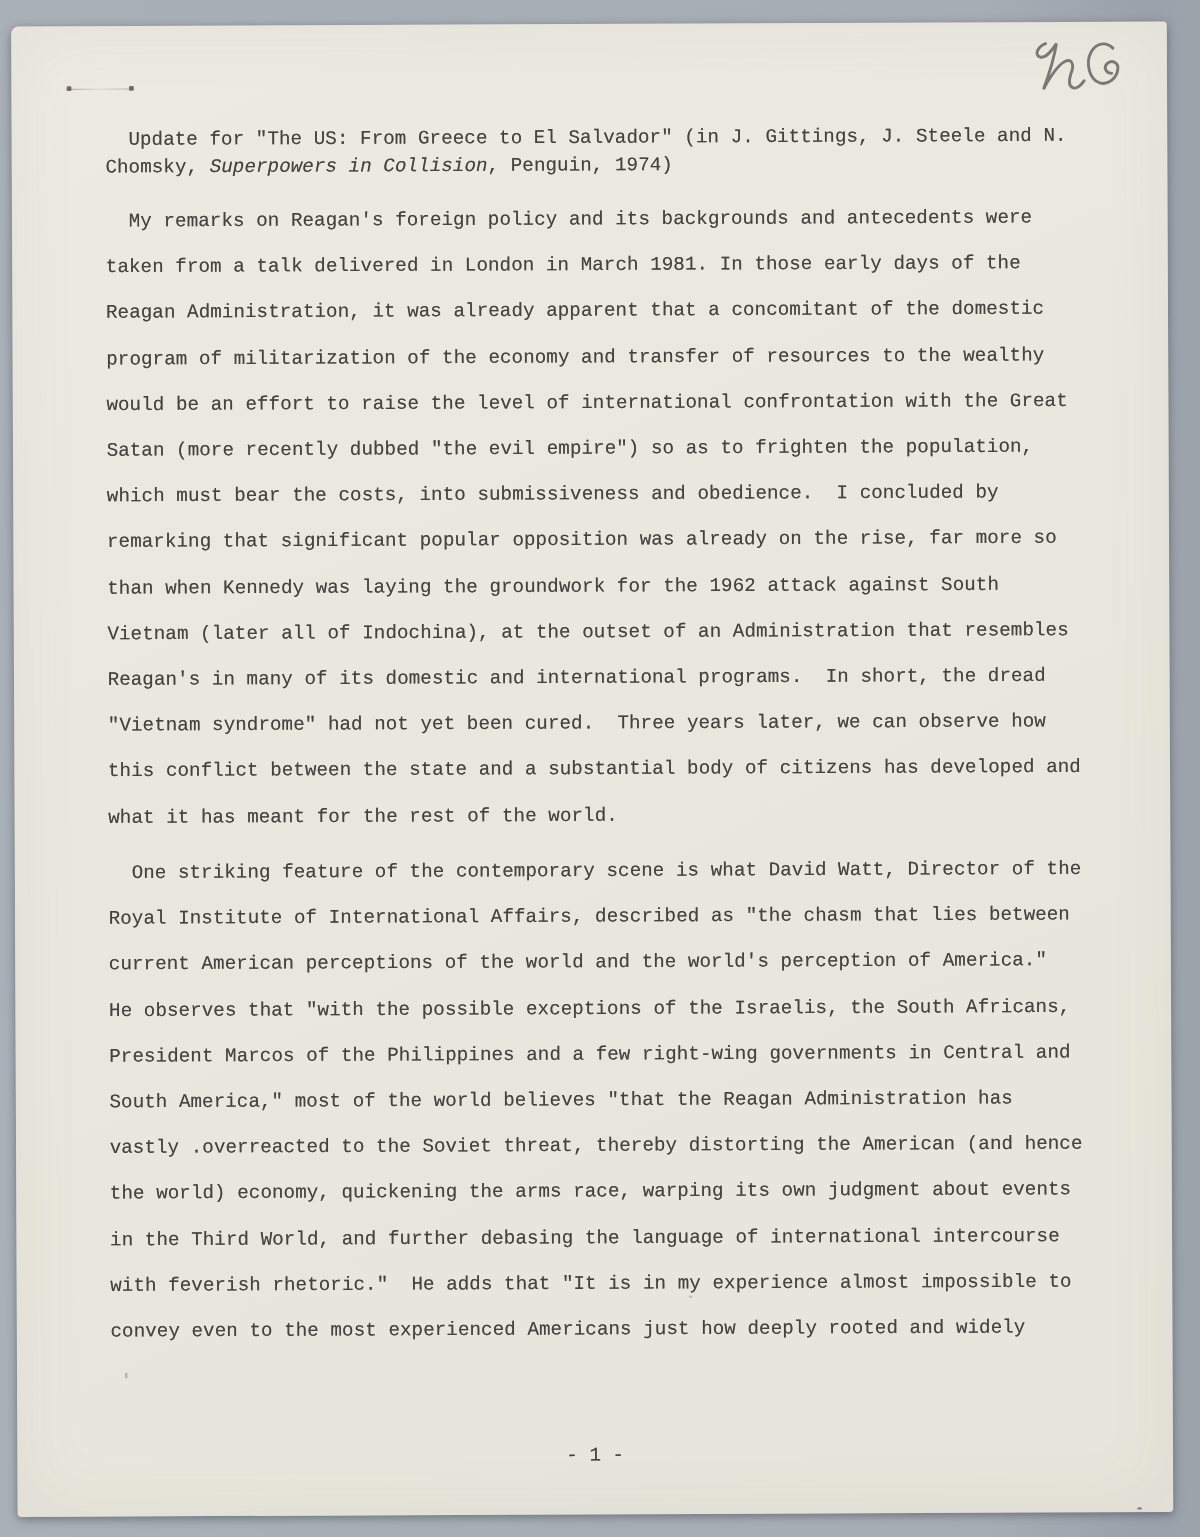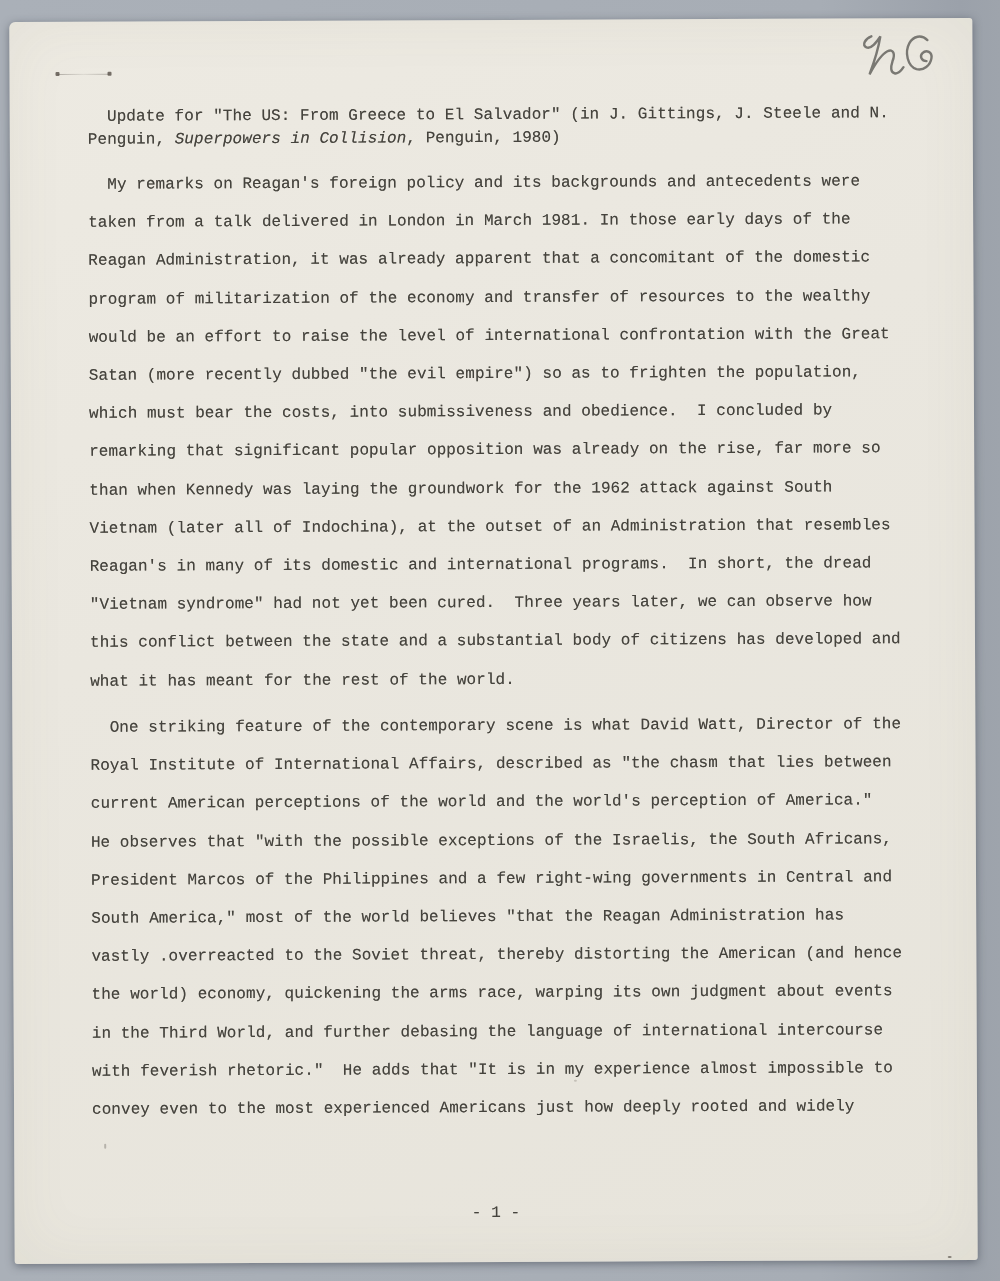--- a/index.html
+++ b/index.html
@@ -70,21 +70,21 @@
       <div class="dot right"></div>
     </div>
 
     <svg class="initials-svg" width="84" height="60" viewBox="0 0 84 60" aria-hidden="true">
       <g fill="none" stroke="#6e6d68" stroke-width="2.4" stroke-linecap="round">
         <path d="M 14,10 C 8,12 4,19 9,21 C 14,23 19,16 23,10 C 21,22 17,35 12,48 C 18,37 24,28 30,25 C 36,22 38,28 35,35 C 33,41 33,46 37,47 C 40,48 44,44 46,41"></path>
         <path d="M 70,14 C 64,8 56,10 52,17 C 47,26 50,40 59,43 C 66,45 73,39 74,32 C 75,26 69,23 65,27 C 62,30 64,35 69,35"></path>
       </g>
     </svg>
 
-    <div class="typed title-block" id="heading"><div><span>  Update for "The US: From Greece to El Salvador" (in J. Gittings, J. Steele and N.</span></div><div><span>Penguin, </span><span class="italic">Superpowers in Collision</span><span>, Penguin, 1980)</span></div></div>
+    <div class="typed title-block" id="heading"><div><span>  Update for "The US: From Greece to El Salvador" (in J. Gittings, J. Steele and N.</span></div><div><span>Chomsky, </span><span class="italic">Superpowers in Collision</span><span>, Penguin, 1974)</span></div></div>
 
     <div class="typed para" id="para-0"><div>  My remarks on Reagan's foreign policy and its backgrounds and antecedents were</div><div>taken from a talk delivered in London in March 1981. In those early days of the</div><div>Reagan Administration, it was already apparent that a concomitant of the domestic</div><div>program of militarization of the economy and transfer of resources to the wealthy</div><div>would be an effort to raise the level of international confrontation with the Great</div><div>Satan (more recently dubbed "the evil empire") so as to frighten the population,</div><div>which must bear the costs, into submissiveness and obedience.  I concluded by</div><div>remarking that significant popular opposition was already on the rise, far more so</div><div>than when Kennedy was laying the groundwork for the 1962 attack against South</div><div>Vietnam (later all of Indochina), at the outset of an Administration that resembles</div><div>Reagan's in many of its domestic and international programs.  In short, the dread</div><div>"Vietnam syndrome" had not yet been cured.  Three years later, we can observe how</div><div>this conflict between the state and a substantial body of citizens has developed and</div><div>what it has meant for the rest of the world.</div></div>
     <div class="typed para" id="para-1"><div>  One striking feature of the contemporary scene is what David Watt, Director of the</div><div>Royal Institute of International Affairs, described as "the chasm that lies between</div><div>current American perceptions of the world and the world's perception of America."</div><div>He observes that "with the possible exceptions of the Israelis, the South Africans,</div><div>President Marcos of the Philippines and a few right-wing governments in Central and</div><div>South America," most of the world believes "that the Reagan Administration has</div><div>vastly .overreacted to the Soviet threat, thereby distorting the American (and hence</div><div>the world) economy, quickening the arms race, warping its own judgment about events</div><div>in the Third World, and further debasing the language of international intercourse</div><div>with feverish rhetoric."  He adds that "It is in my experience almost impossible to</div><div>convey even to the most experienced Americans just how deeply rooted and widely</div></div>
 
     <div class="typed page-number">- 1 -</div>
 
     <div class="speck s1"></div>
     <div class="speck s2"></div>
     <div class="speck s3"></div>
   </div>

